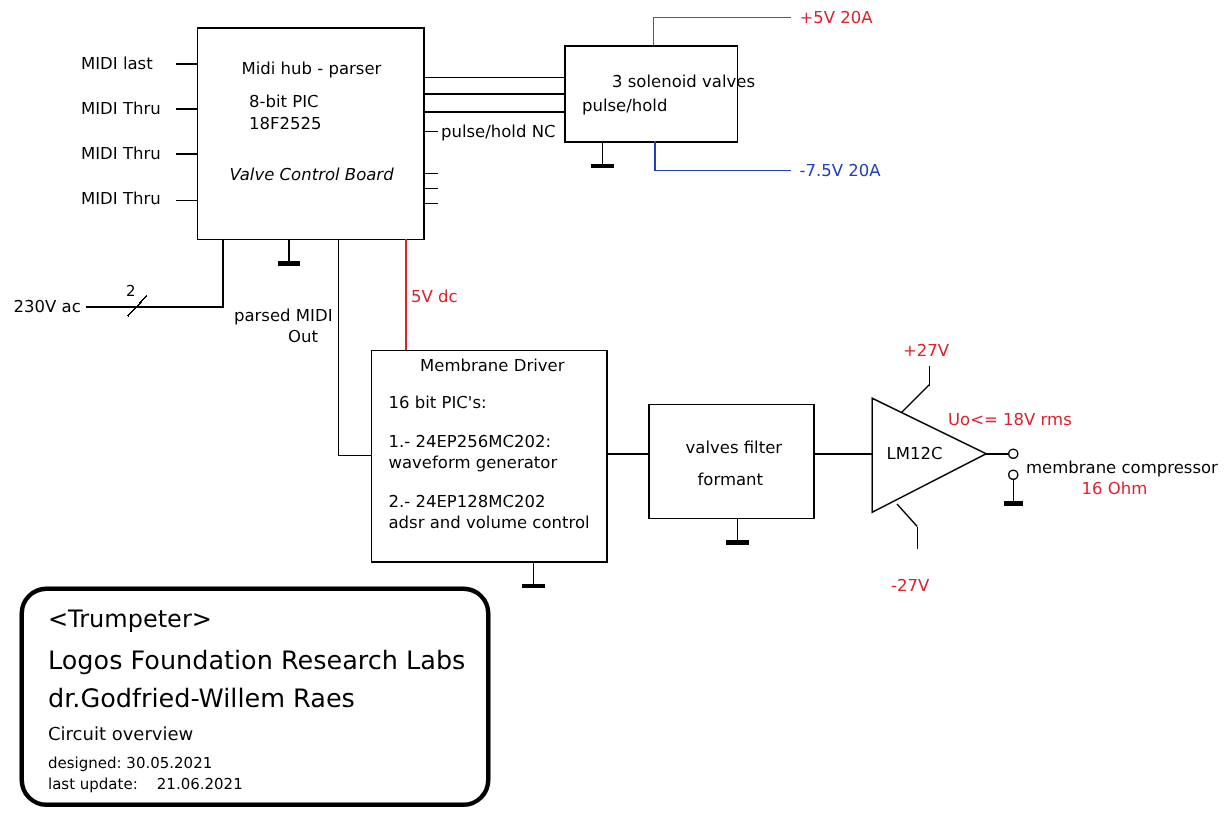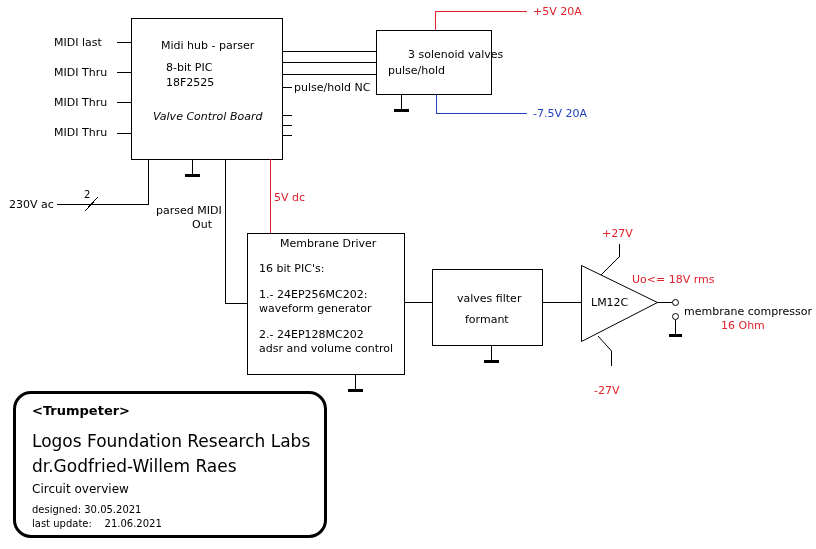--- a/index.html
+++ b/index.html
@@ -113,20 +113,20 @@
 
   <span class="lbl" style="left:591px;top:296px;">LM12C</span>
   <span class="lbl red" style="left:602px;top:227px;">+27V</span>
   <span class="lbl red" style="left:594px;top:368px;margin-top:16px;">-27V</span>
   <span class="lbl red" style="left:632px;top:273px;">Uo&lt;= 18V rms</span>
 
   <span class="lbl" style="left:684px;top:305px;">membrane compressor</span>
   <span class="lbl red" style="left:721px;top:319px;">16 Ohm</span>
 
   <div class="tb">
-    <div style="top:9px;font-size:13px;font-weight:bold;">&lt;Trumpeter&gt;</div>
+    <div style="top:9px;font-size:16px;">&lt;Trumpeter&gt;</div>
     <div style="top:37px;font-size:17px;">Logos Foundation Research Labs</div>
     <div style="top:62px;font-size:17px;">dr.Godfried-Willem Raes</div>
     <div style="top:88px;font-size:12px;">Circuit overview</div>
     <div style="top:110px;font-size:10px;">designed:  30.05.2021</div>
     <div style="top:124px;font-size:10px;white-space:pre;">last update:    21.06.2021</div>
   </div>
 </div>
 
 </body></html>

